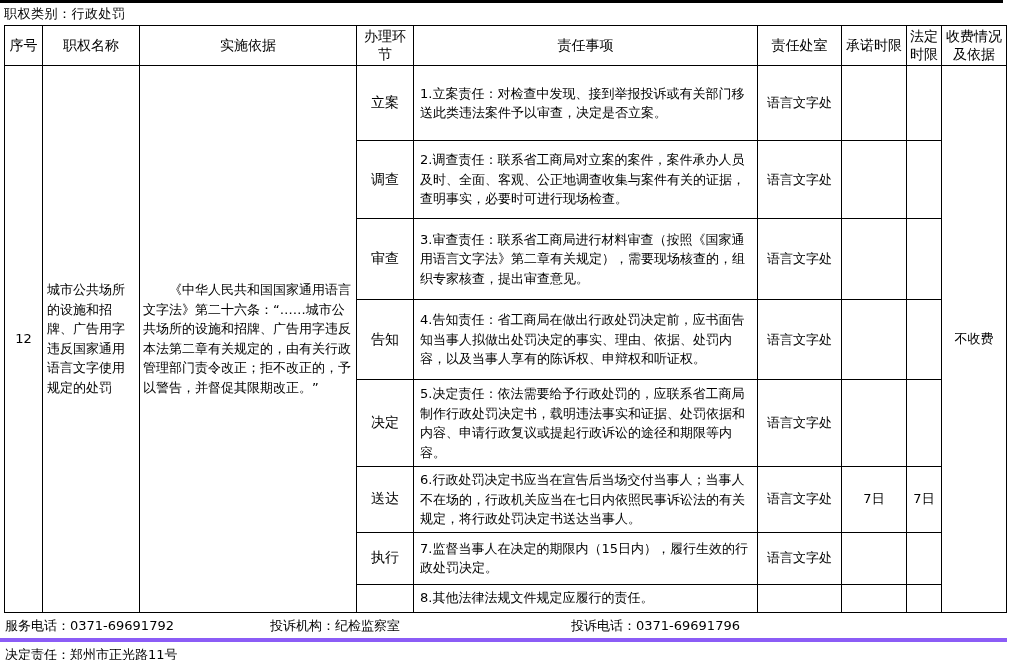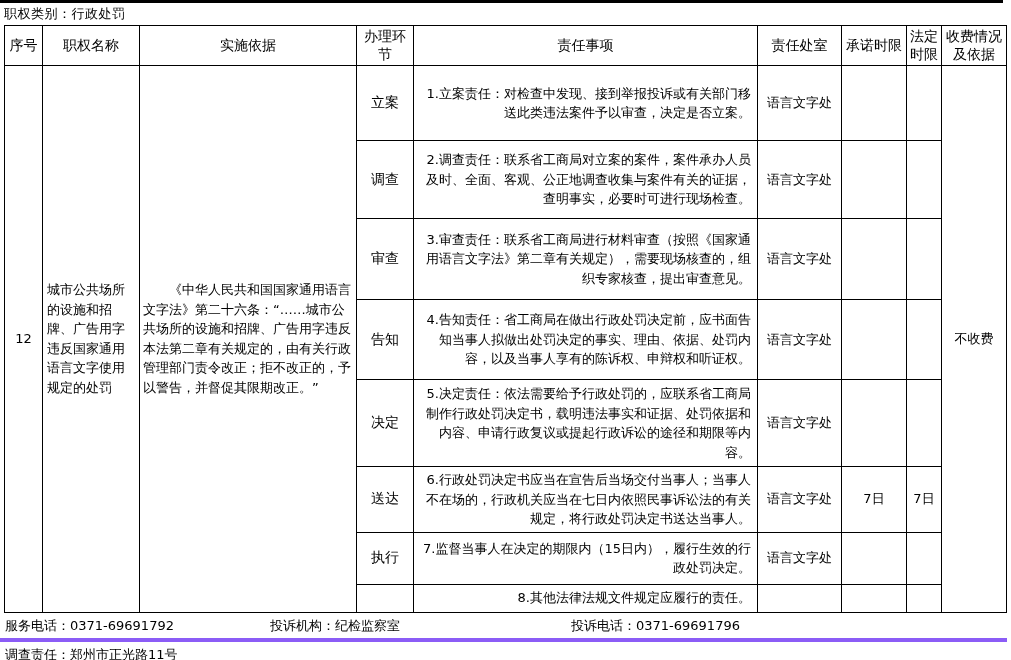--- a/index.html
+++ b/index.html
@@ -24,21 +24,21 @@
   th{
     font-size:14px;text-align:center;vertical-align:middle;
     padding:2px;line-height:1.25;height:34px;
   }
   td{font-size:13px;vertical-align:middle;}
   td.c{text-align:center;}
   td.seq{font-size:13px;}
   td.pname{padding:2px 4px;line-height:1.5;text-align:left;}
   td.lbasis{padding:2px 3px;line-height:1.5;text-align:left;text-indent:2em;}
   td.step{font-size:14px;text-align:center;}
-  td.duty{padding:3px 6px;line-height:1.5;text-align:right;}
+  td.duty{padding:3px 6px;line-height:1.5;text-align:left;}
   td.office{text-align:center;}
   td.limit{text-align:center;}
   td.fee{text-align:center;font-family:Liberation Serif, serif;}
   tr.r0{height:75px;} tr.r1{height:78px;} tr.r2{height:81px;} tr.r3{height:80px;}
   tr.r4{height:87px;} tr.r5{height:65px;} tr.r6{height:52px;} tr.r7{height:28px;}
   .footer-row{
     position:relative;width:1007px;height:25px;line-height:25px;
     font-size:13px;border-bottom:4px solid #8b5cf6;
   }
   .footer-row.last{border-bottom:none;}
@@ -150,16 +150,16 @@
   </tbody>
     </table>
 
   <div class="footer-row">
     <span class="fseg p1"><span>服务电话：</span><span>0371-69691792</span></span>
     <span class="fseg p2"><span>投诉机构：</span><span>纪检监察室</span></span>
     <span class="fseg p3"><span>投诉电话：</span><span>0371-69691796</span></span>
   </div>
 
   <div class="footer-row last">
-    <span class="fseg p1"><span>调查责任：</span><span>郑州市正光路11号</span></span>
+    <span class="fseg p1"><span>决定责任：</span><span>郑州市正光路11号</span></span>
   </div>
 
 </div>
 
 </body></html>

